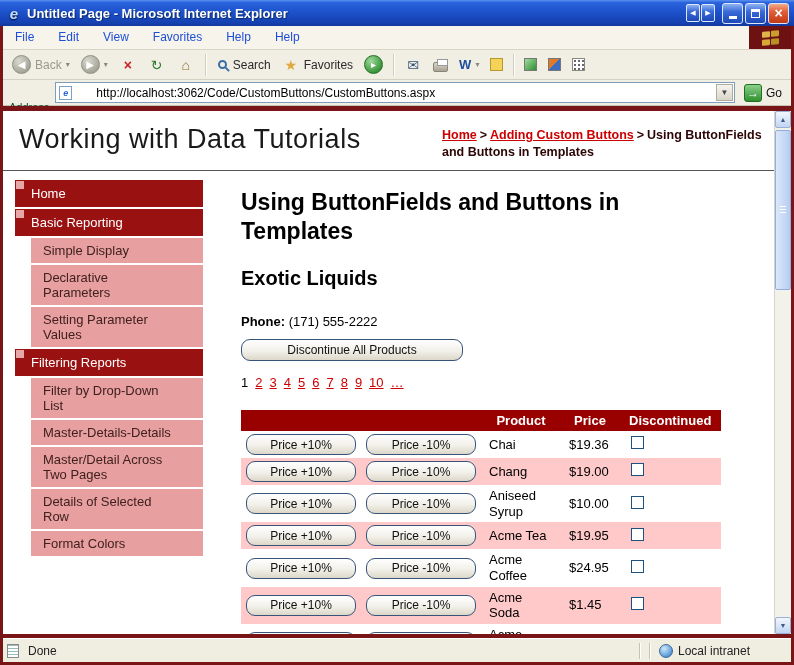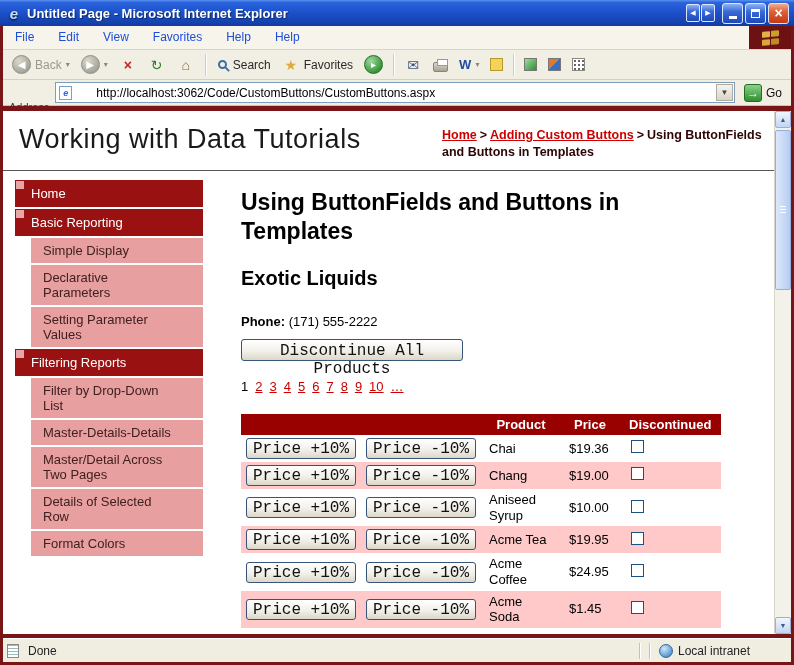--- a/index.html
+++ b/index.html
@@ -108,23 +108,23 @@
   .nav-section::before { content:""; position:absolute; left:1px; top:1px; width:8px; height:8px;
     background:#e8a7a7; }
   .nav-item { margin-left:16px; background:var(--nav-item-bg,#e79f9f); color:#402020;
     font-size:13px; padding:5px 28px 5px 12px; margin-bottom:2px; cursor:pointer; }
 
   .main { flex:1; min-width:0; padding:8px 16px 0 38px; }
   .heading { font-size:23px; font-weight:bold; color:#000; line-height:1.25; max-width:480px;
     margin-bottom:22px; }
   .supplier { font-size:20px; font-weight:bold; margin-bottom:24px; }
   .phone { font-size:13px; margin-bottom:10px; }
-  .xp-btn { font-size:16px; font-family:Liberation Mono, monospace; color:#111; cursor:pointer;
+  .xp-btn { font-size:12px; font-family:Liberation Sans, sans-serif; color:#111; cursor:pointer;
     background:linear-gradient(180deg,#ffffff,#f2f0e9 55%,#dcd7c8); border:1px solid #37547a;
-    border-radius:3px; padding:2px 8px; }
+    border-radius:9px; padding:2px 8px; }
   .discontinue { width:222px; height:22px; margin:0 0 12px; }
   .pager { display:flex; gap:7px; font-size:13px; margin:2px 0 20px; }
   .pg-link { color:var(--link-red,#cc0000); }
   .pg-cur { color:#000; }
 
   table.products { border-collapse:collapse; margin-top:6px; }
   .products th { background:var(--table-header-bg,#990000); color:#fff; font-size:13px;
     font-weight:bold; padding:3px 10px; text-align:center; }
   .products td { padding:3px 8px; font-size:13px; color:#000; vertical-align:middle; line-height:1.2; }
   .products tr.alt td { background:var(--row-alt-bg,#ffc9c9); }

